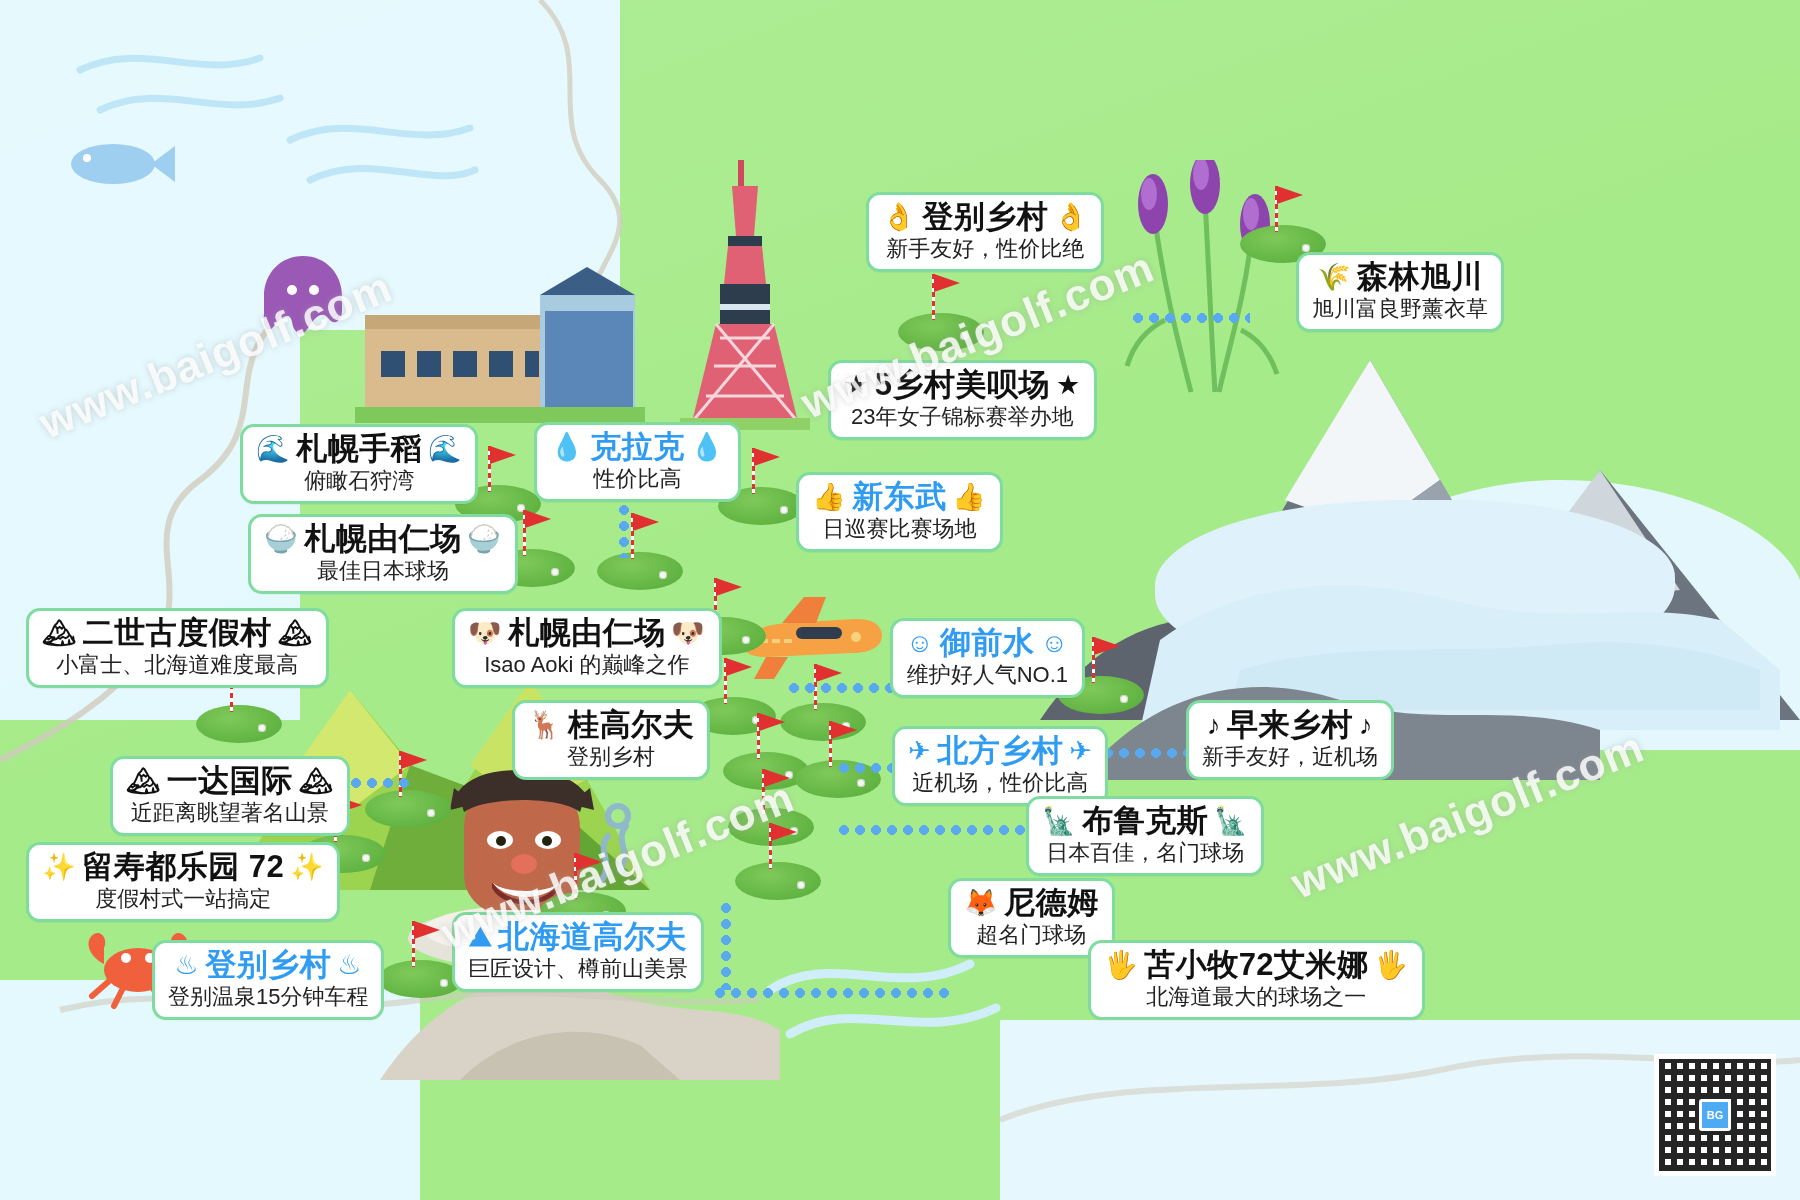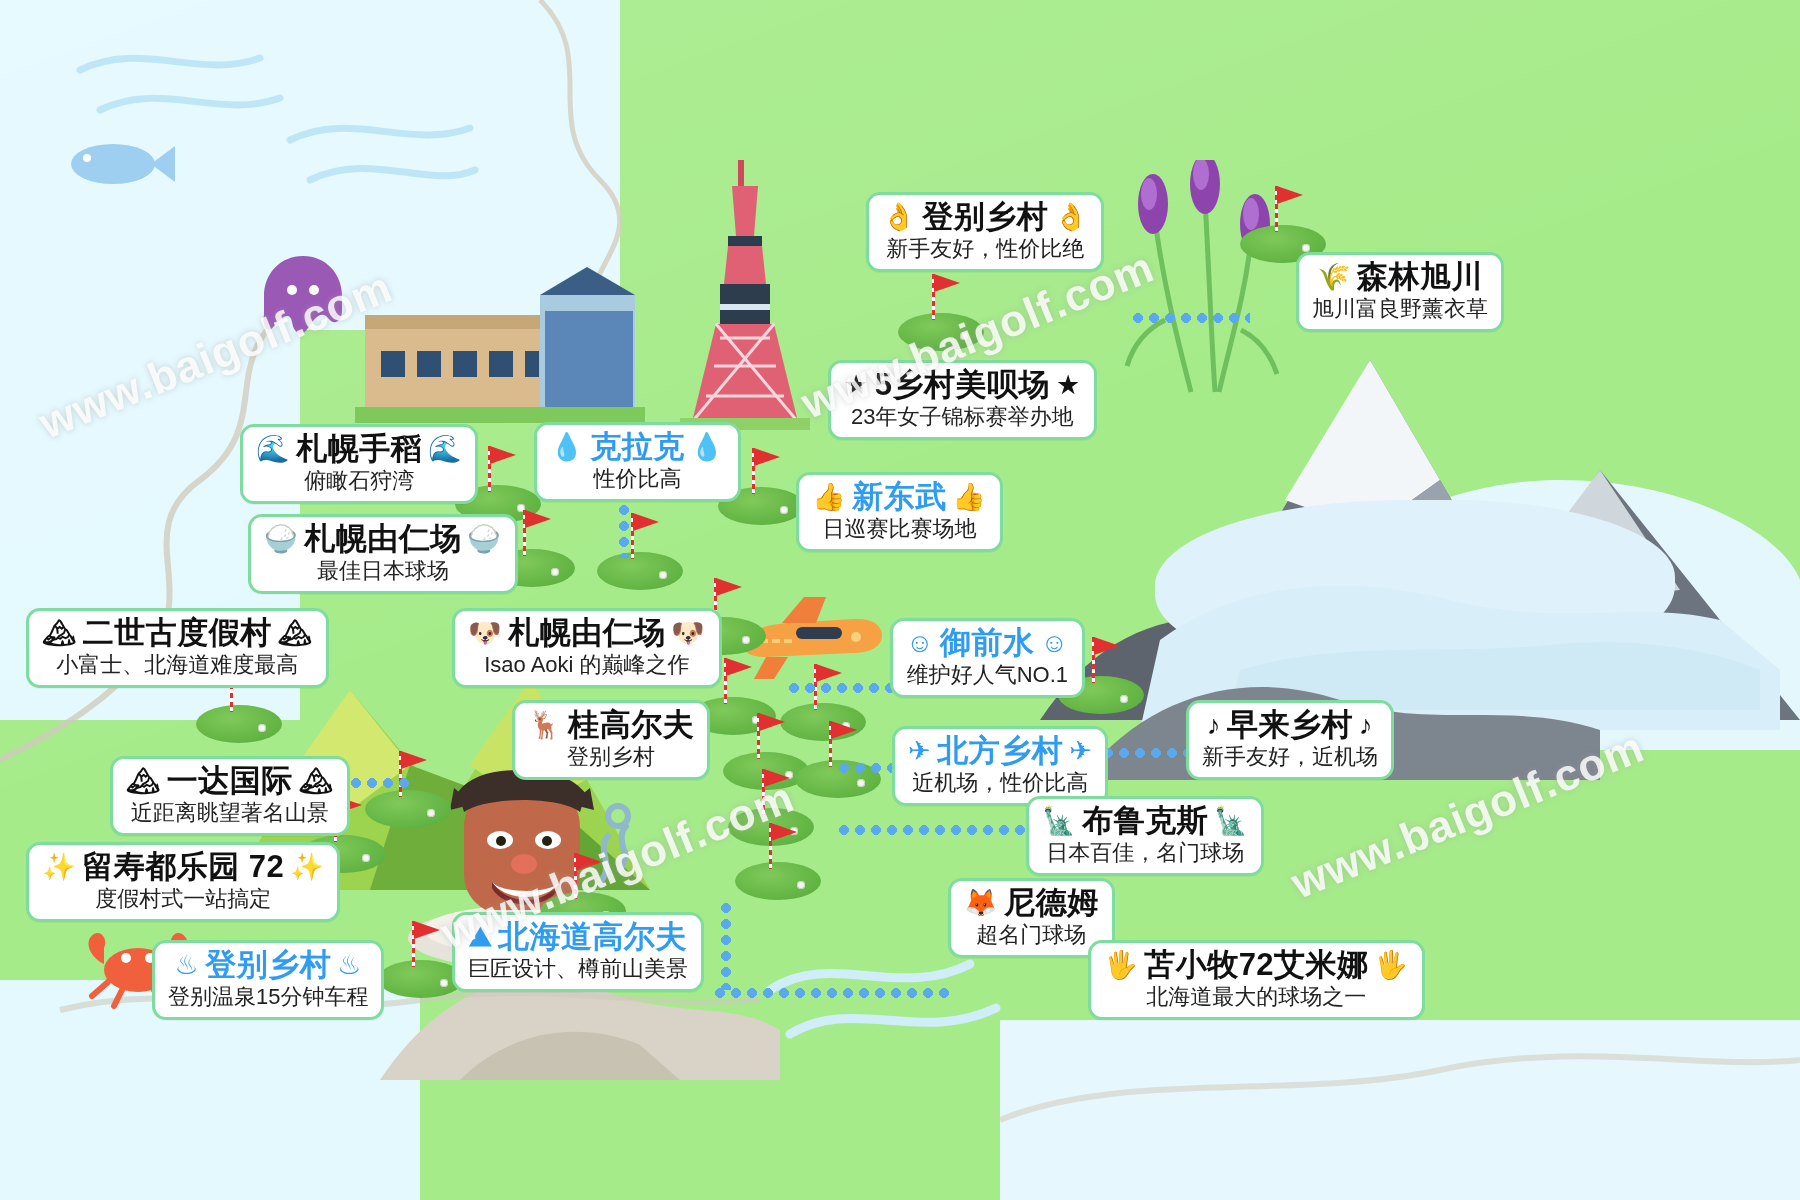--- a/index.html
+++ b/index.html
@@ -551,14 +551,19 @@
       </div>
     <div class="t2">北海道最大的球场之一</div>
   </div>
 
 
   <div class="wm" style="left:28px;top:330px;transform:rotate(-22deg);">www.baigolf.com</div>
   <div class="wm" style="left:790px;top:310px;transform:rotate(-22deg);">www.baigolf.com</div>
   <div class="wm" style="left:430px;top:840px;transform:rotate(-22deg);">www.baigolf.com</div>
   <div class="wm" style="left:1280px;top:790px;transform:rotate(-22deg);">www.baigolf.com</div>
 
+  <div id="qr">
+    <div class="qrgrid">
+      <div class="qrbadge">BG</div>
+    </div>
+  </div>
 
 </div>
 
 </body></html>

